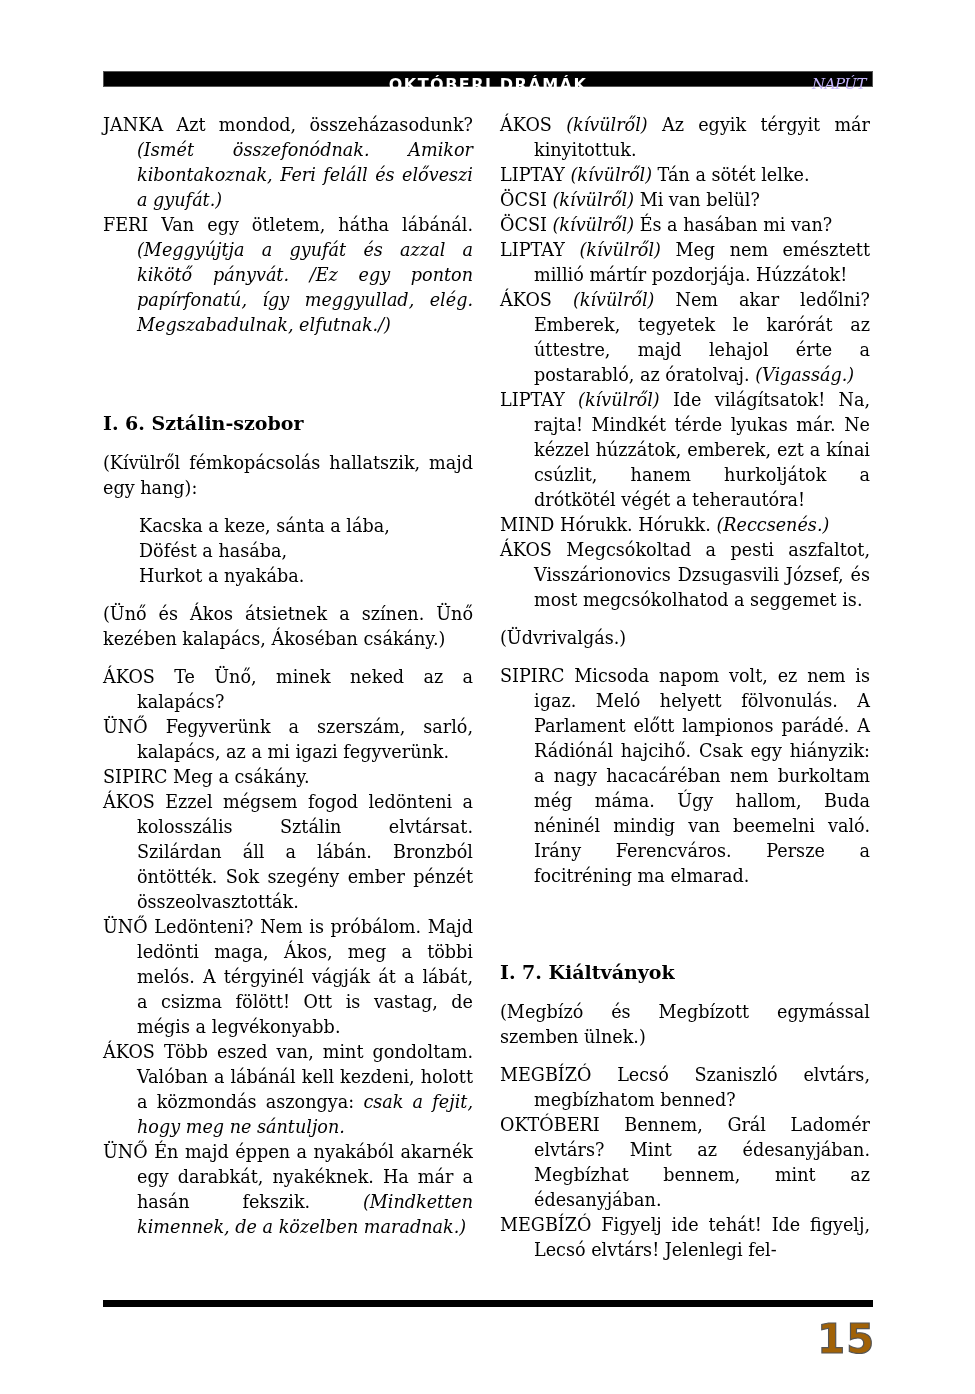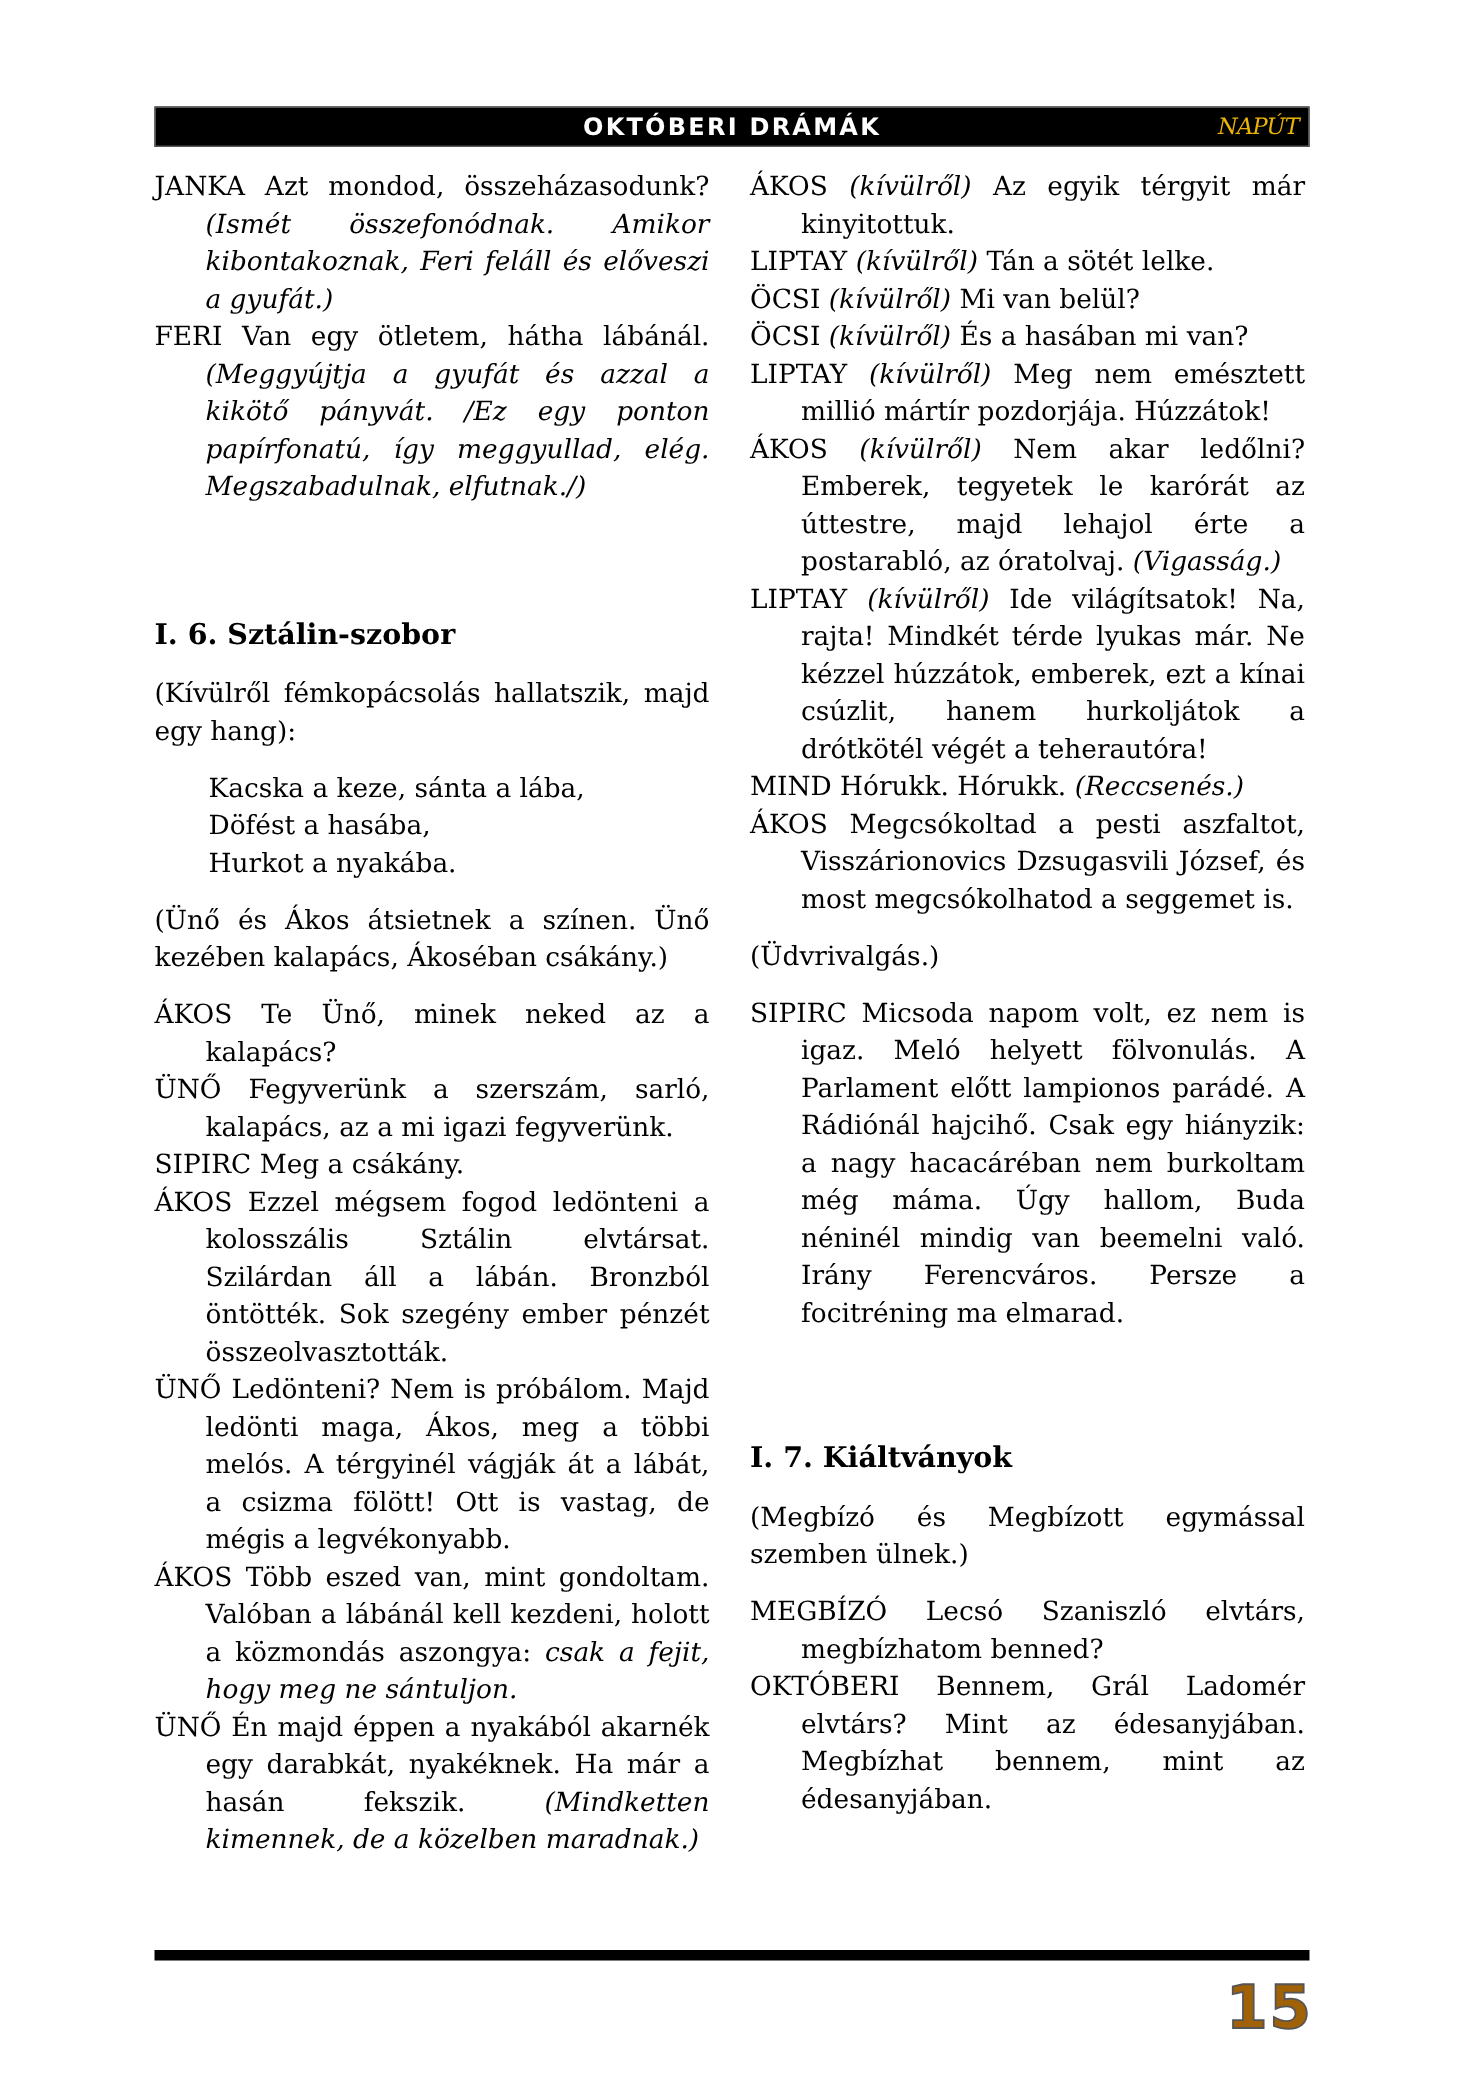--- a/index.html
+++ b/index.html
@@ -1,23 +1,23 @@
 <!DOCTYPE html>
 <html><head>
 <meta charset="utf-8">
 <style>
   html, body { margin: 0; padding: 0; background: #ffffff; }
   body { width: 975px; height: 1394px; position: relative; overflow: hidden;
          font-family: "DejaVu Serif", "Liberation Serif", serif; color: #000; }
-  .header-bar { position: absolute; left: 103px; top: 71px; width: 770px; height: 27px;
+  .header-bar { position: absolute; left: 103px; top: 71px; width: 770px; height: 16px;
                 background: #000; border: 1px solid #555; box-sizing: border-box; }
   .header-title { position: absolute; left: 0; right: 0; top: 3px; text-align: center;
                   color: #fff; font-family: "DejaVu Sans", sans-serif; font-weight: bold;
                   font-size: 16px; letter-spacing: 1.5px; }
-  .header-logo { position: absolute; right: 6px; top: 3px; color: #eab308;
+  .header-logo { position: absolute; right: 6px; top: 3px; color: #c4b5fd;
                  font-family: "DejaVu Serif", serif; font-style: italic; font-size: 15px;
                  letter-spacing: -0.5px; }
   .col { position: absolute; top: 113px; width: 370px; font-size: 17.6px; line-height: 25px; }
   .col-left { left: 103px; }
   .col-right { left: 500px; }
   .speech { padding-left: 34px; text-indent: -34px; text-align: justify; margin: 0; }
   .stage { text-align: justify; margin: 0; }
   .it { font-style: italic; }
   .section-title { font-weight: bold; font-size: 19px; line-height: 30px; margin: 0; }
   .verse { padding-left: 36px; margin: 0; }
@@ -77,16 +77,17 @@
   <div class="gap-s"></div>
   <p class="speech"><span>SIPIRC</span> <span>Micsoda napom volt, ez nem is igaz. Meló helyett fölvonulás. A Parlament előtt lampionos parádé. A Rádiónál hajcihő. Csak egy hiányzik: a nagy hacacáréban nem burkoltam még máma. Úgy hallom, Buda néninél mindig van beemelni való. Irány Ferencváros. Persze a focitréning ma elmarad.</span></p>
 
   <div class="gap-xl"></div>
   <h2 class="section-title">I. 7. Kiáltványok</h2>
   <div class="gap-s"></div>
   <p class="stage">(Megbízó és Megbízott egymással szemben ülnek.)</p>
   <div class="gap-s"></div>
   <p class="speech"><span>MEGBÍZÓ</span> <span>Lecsó Szaniszló elvtárs, megbízhatom benned?</span></p>
   <p class="speech"><span>OKTÓBERI</span> <span>Bennem, Grál Ladomér elvtárs? Mint az édesanyjában. Megbízhat bennem, mint az édesanyjában.</span></p>
+  <p class="speech"><span>MEGBÍZÓ</span> <span>Figyelj ide tehát! Ide figyelj, Lecsó elvtárs! Jelenlegi fel-</span></p>
 </div>
 
 <div class="footer-rule"></div>
 <div class="page-number">15</div>
 
 </body></html>

